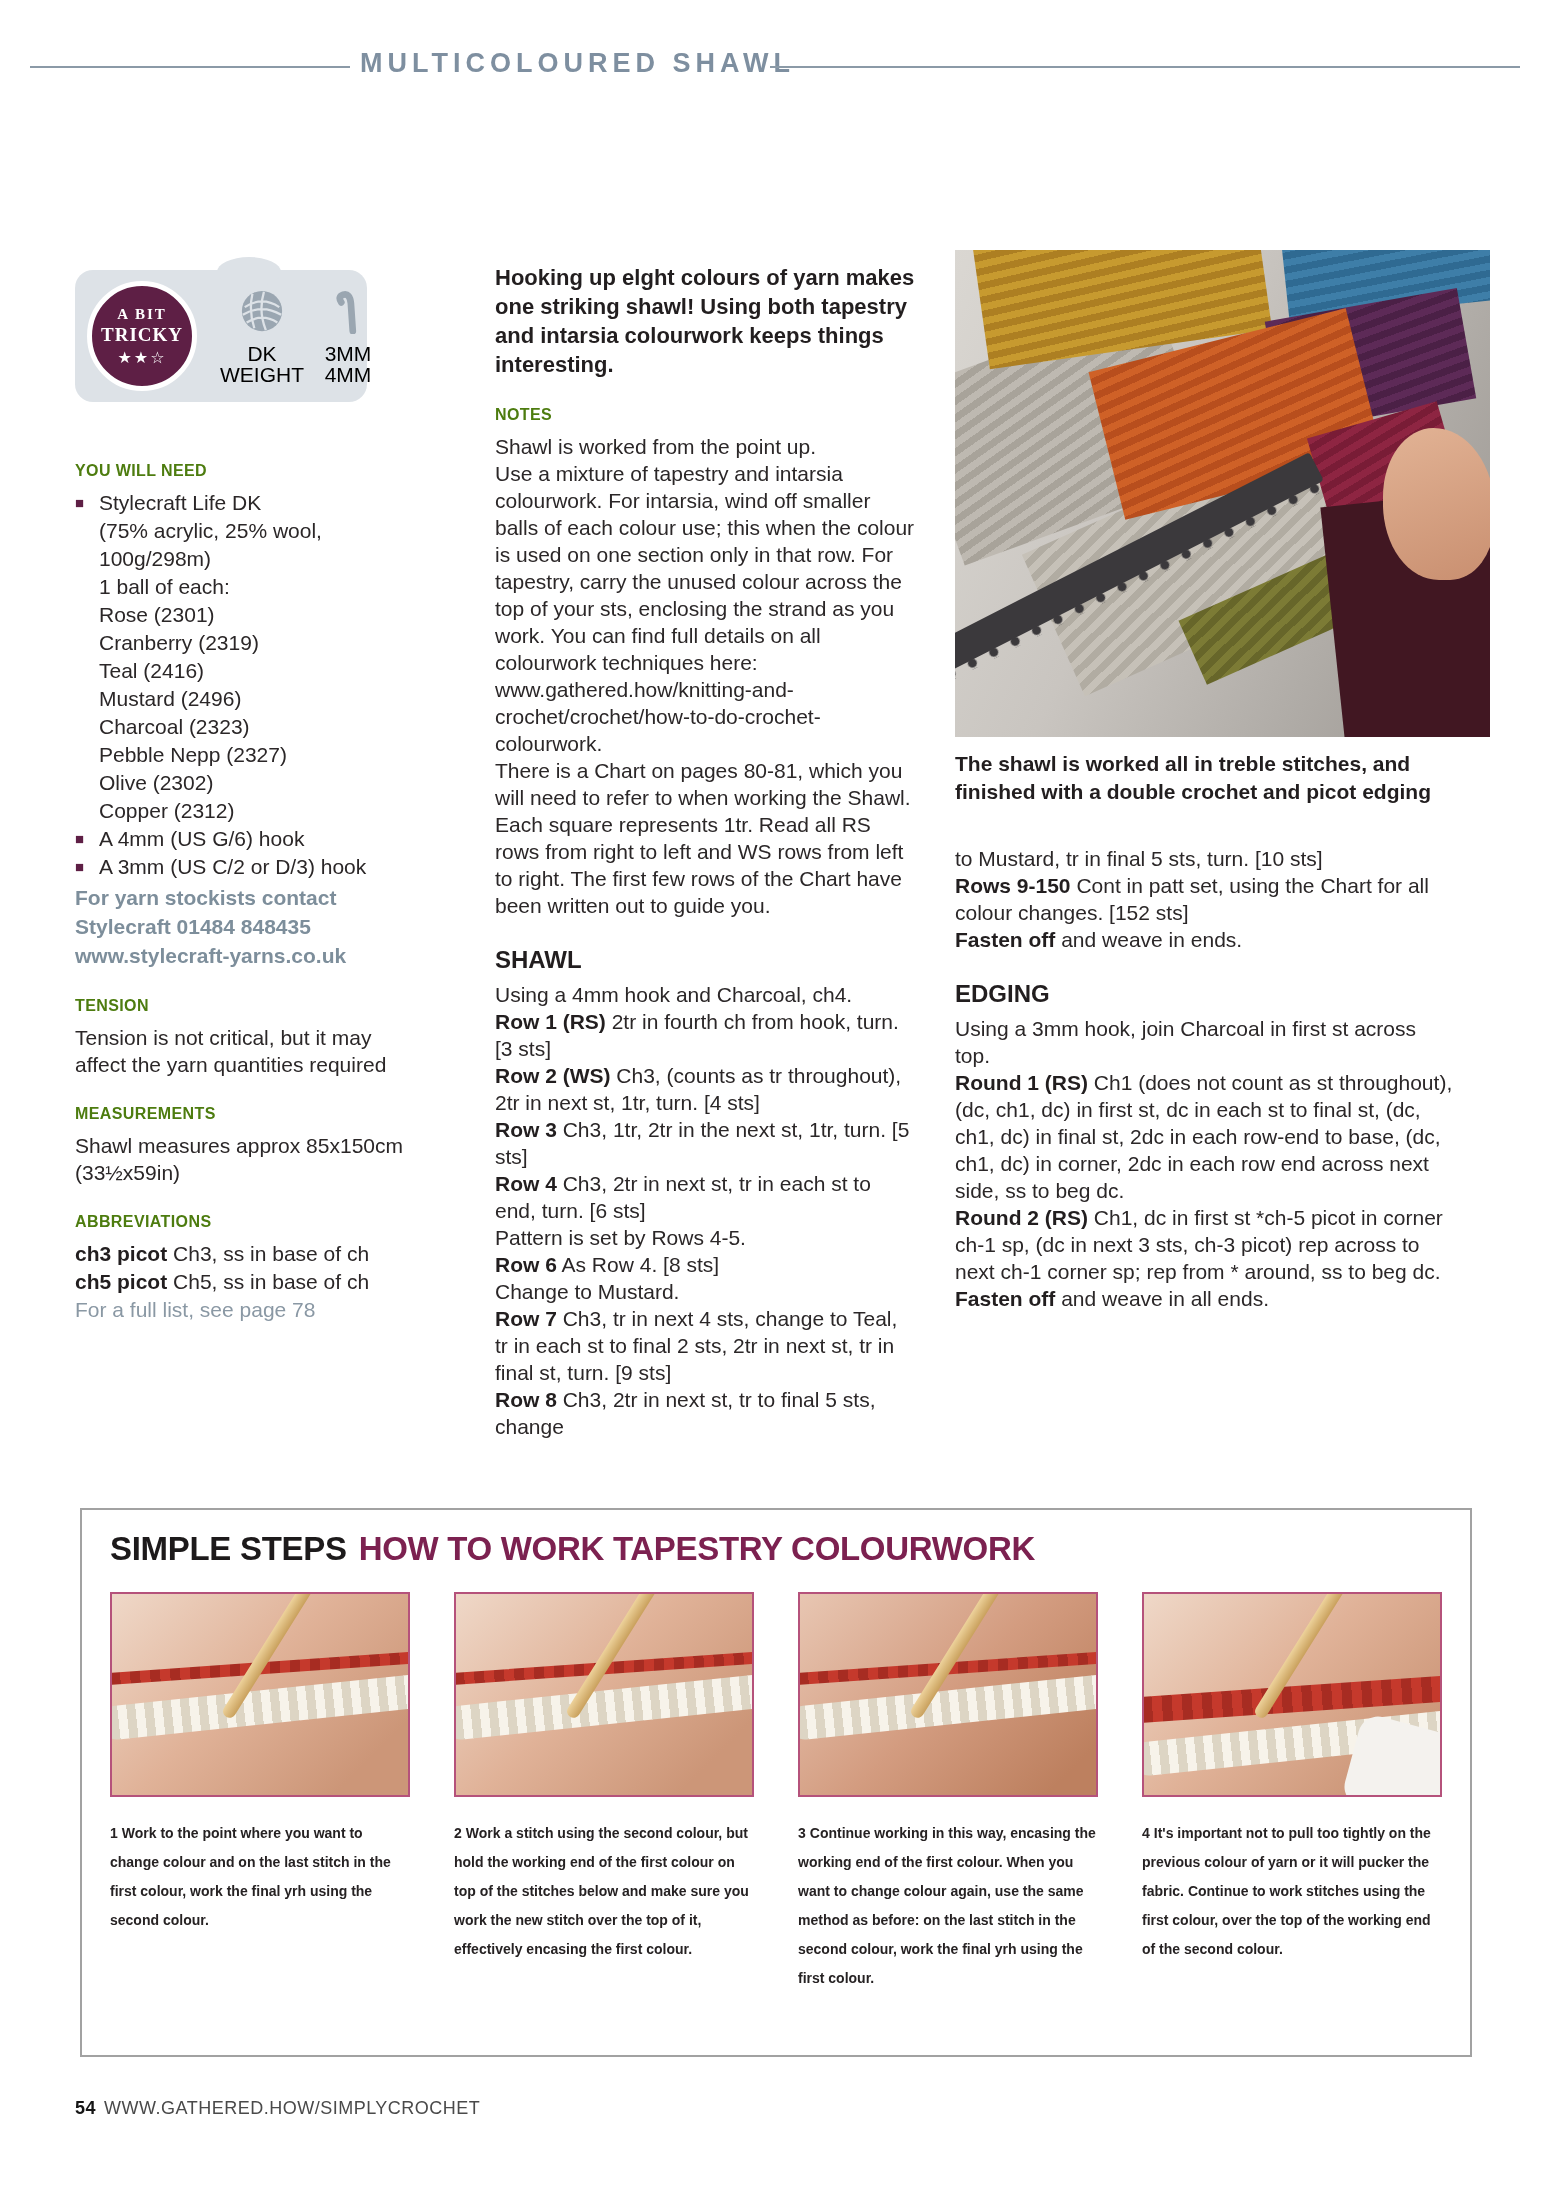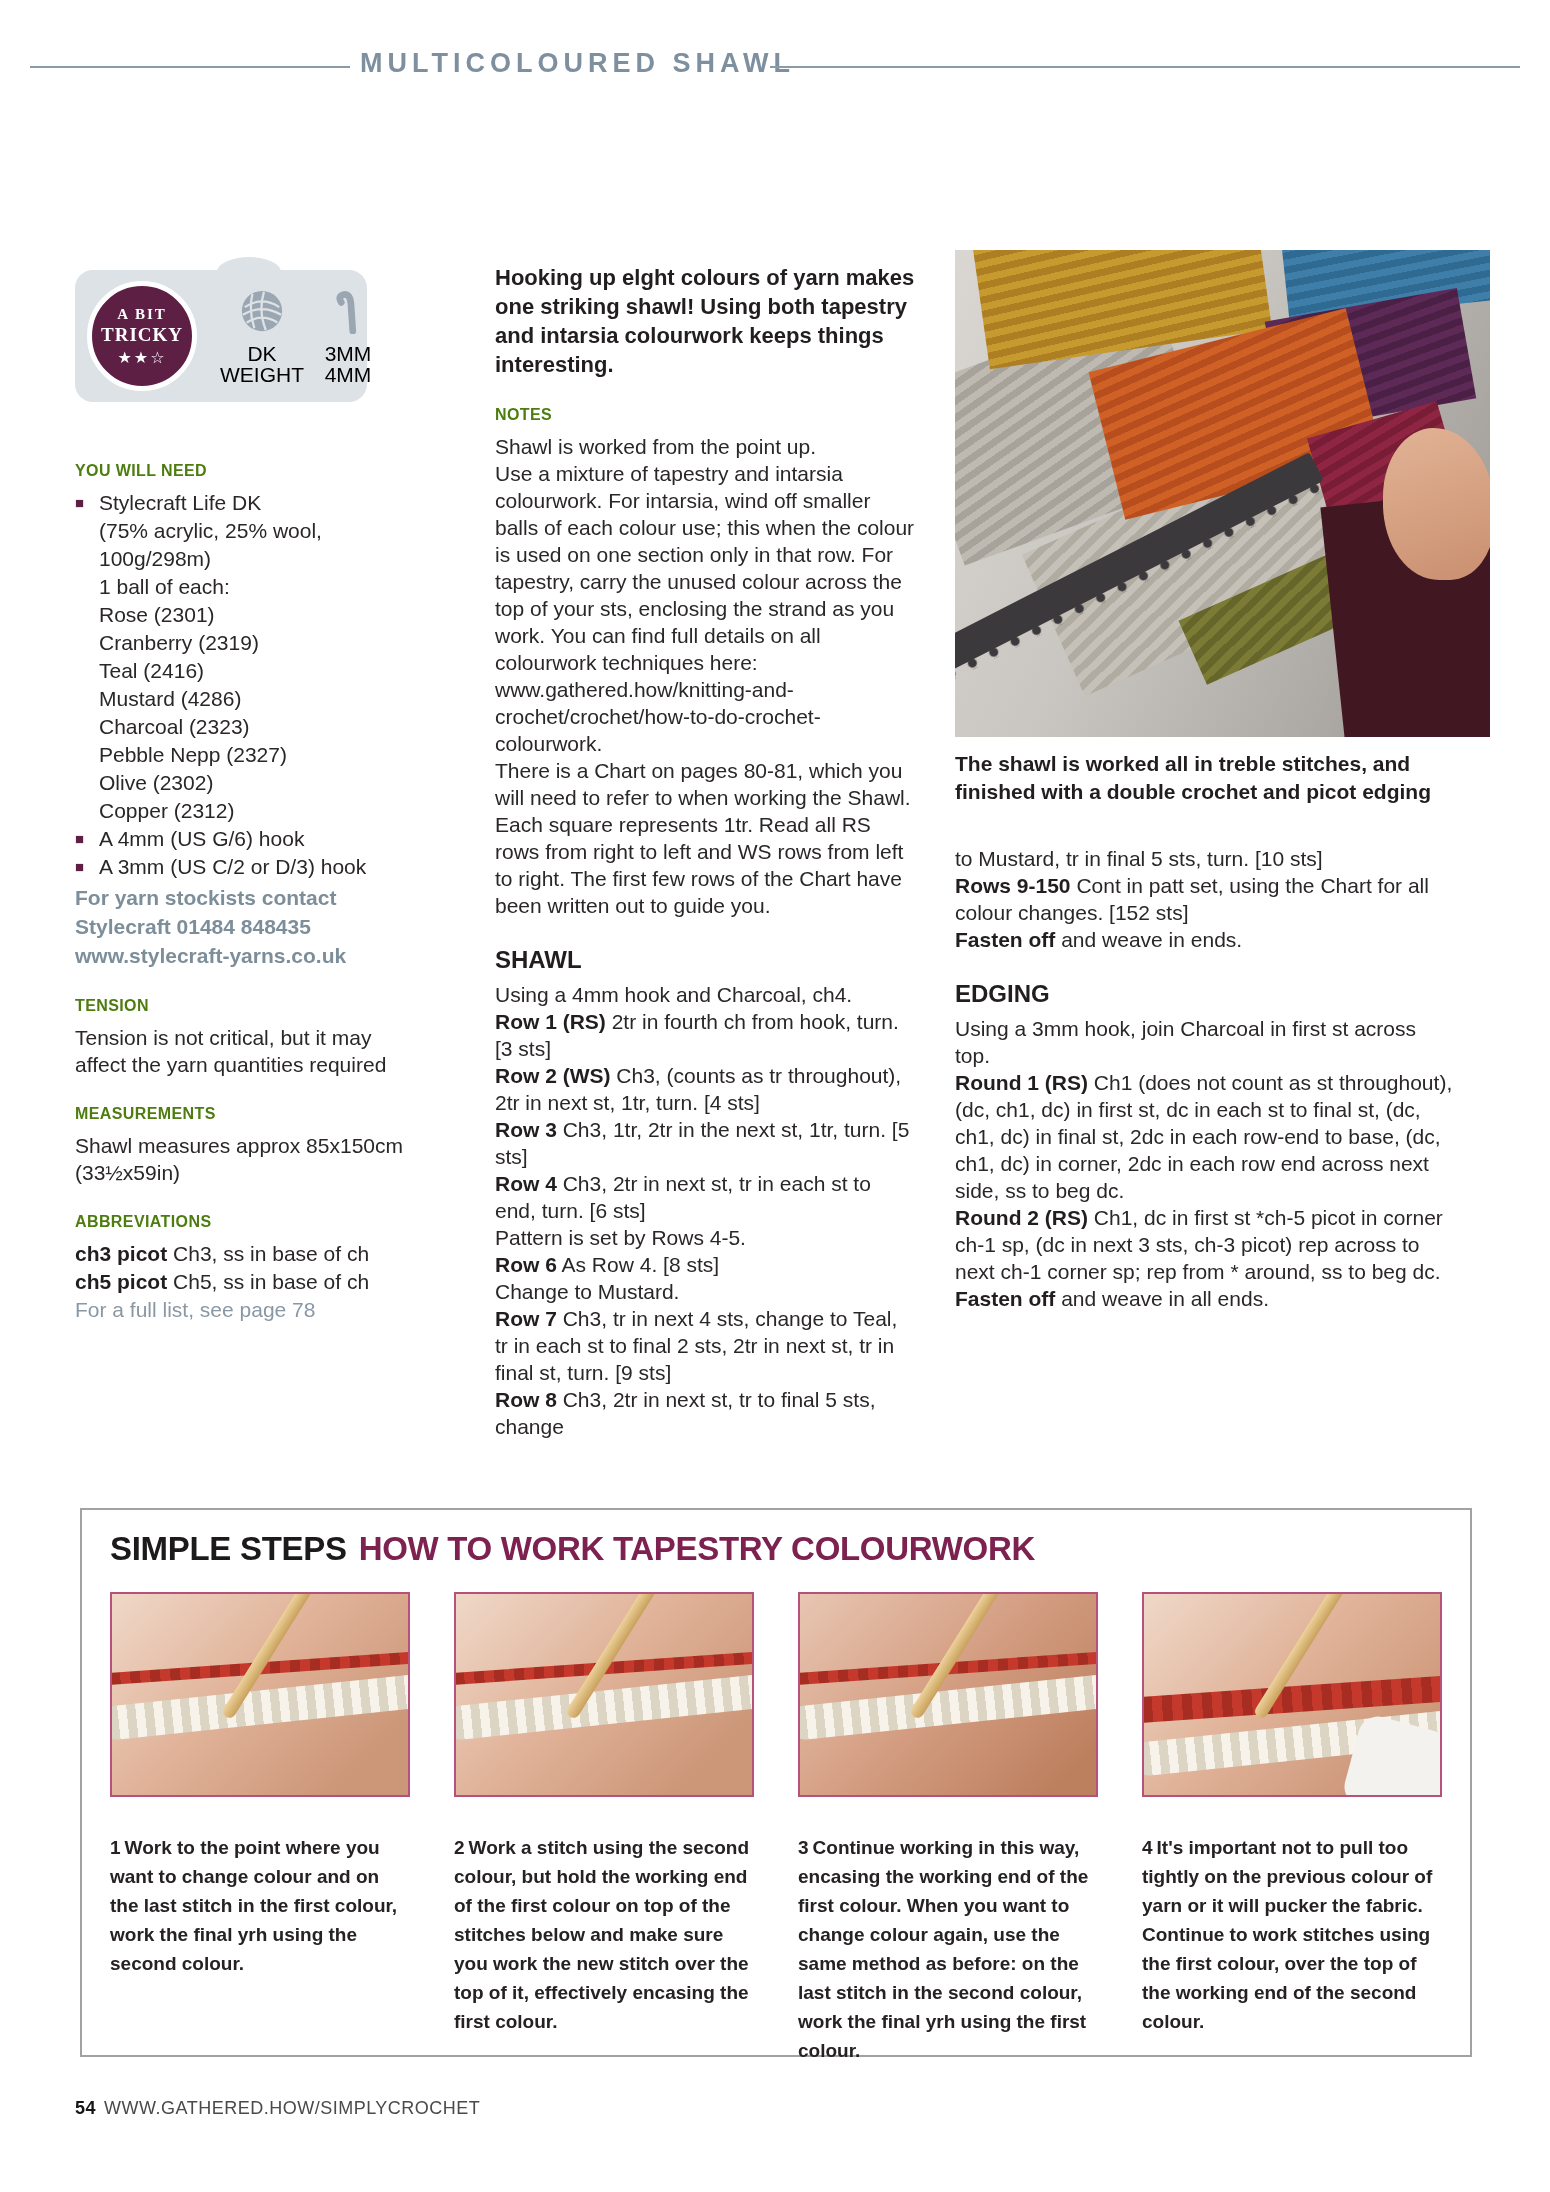--- a/index.html
+++ b/index.html
@@ -96,21 +96,21 @@
       background:repeating-linear-gradient(90deg,#f7f3ea 0 9px,#ddd5c4 9px 18px);border-radius:16px;}
   .sp .red{position:absolute;left:-12px;top:68px;width:330px;height:12px;transform:rotate(-4deg);
       background:repeating-linear-gradient(90deg,#c5392c 0 10px,#a72c22 10px 20px);border-radius:6px;}
   .sp .hook{position:absolute;left:150px;top:-25px;width:13px;height:160px;transform:rotate(32deg);
       background:linear-gradient(90deg,#edd29b,#c9a05c);border-radius:7px;}
   .sp.v3{background:linear-gradient(135deg,#e8c6b2,#d39c80 50%,#bd805f 90%);}
   .sp.v4 .red{height:26px;top:92px;}
   .sp.v4 .white{top:132px;}
   .sp .cuff{position:absolute;right:-22px;bottom:-22px;width:112px;height:92px;background:#f4f2ee;
       border-radius:20px;transform:rotate(15deg);}
-  .step-cap{margin-top:36px;font-size:19px;line-height:29px;font-weight:bold;color:#262223;}
+  .step-cap{margin-top:22px;font-size:14px;line-height:29px;font-weight:bold;color:#262223;}
   .step-cap .num{margin-right:4px;}
 
   
   #footer{position:absolute;left:75px;top:2098px;font-size:18px;letter-spacing:.5px;}
   #footer .pn{font-weight:bold;color:#161616;margin-right:8px;}
   #footer .site{color:#4a4a4a;}
 </style>
 </head>
 <body>
 
@@ -178,21 +178,21 @@
     <div class="ywn-line">
         <span class="bullet"></span>
         <span>Cranberry (2319)</span>
       </div>
     <div class="ywn-line">
         <span class="bullet"></span>
         <span>Teal (2416)</span>
       </div>
     <div class="ywn-line">
         <span class="bullet"></span>
-        <span>Mustard (4286)</span>
+        <span>Mustard (2496)</span>
       </div>
     <div class="ywn-line">
         <span class="bullet"></span>
         <span>Charcoal (2323)</span>
       </div>
     <div class="ywn-line">
         <span class="bullet"></span>
         <span>Pebble Nepp (2327)</span>
       </div>
     <div class="ywn-line">

